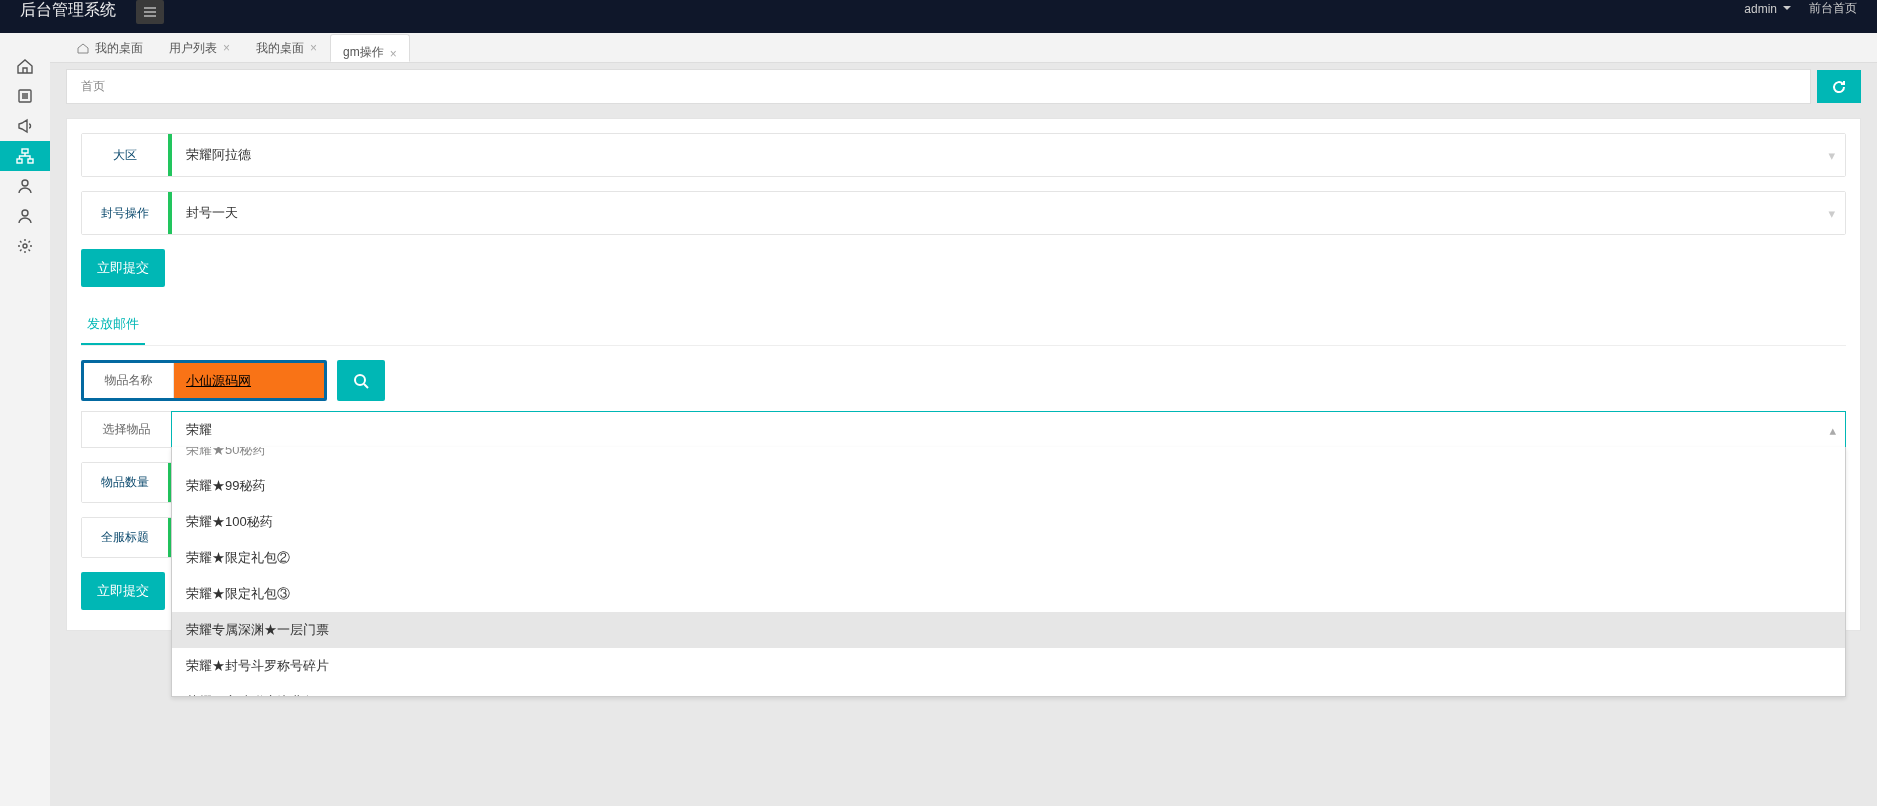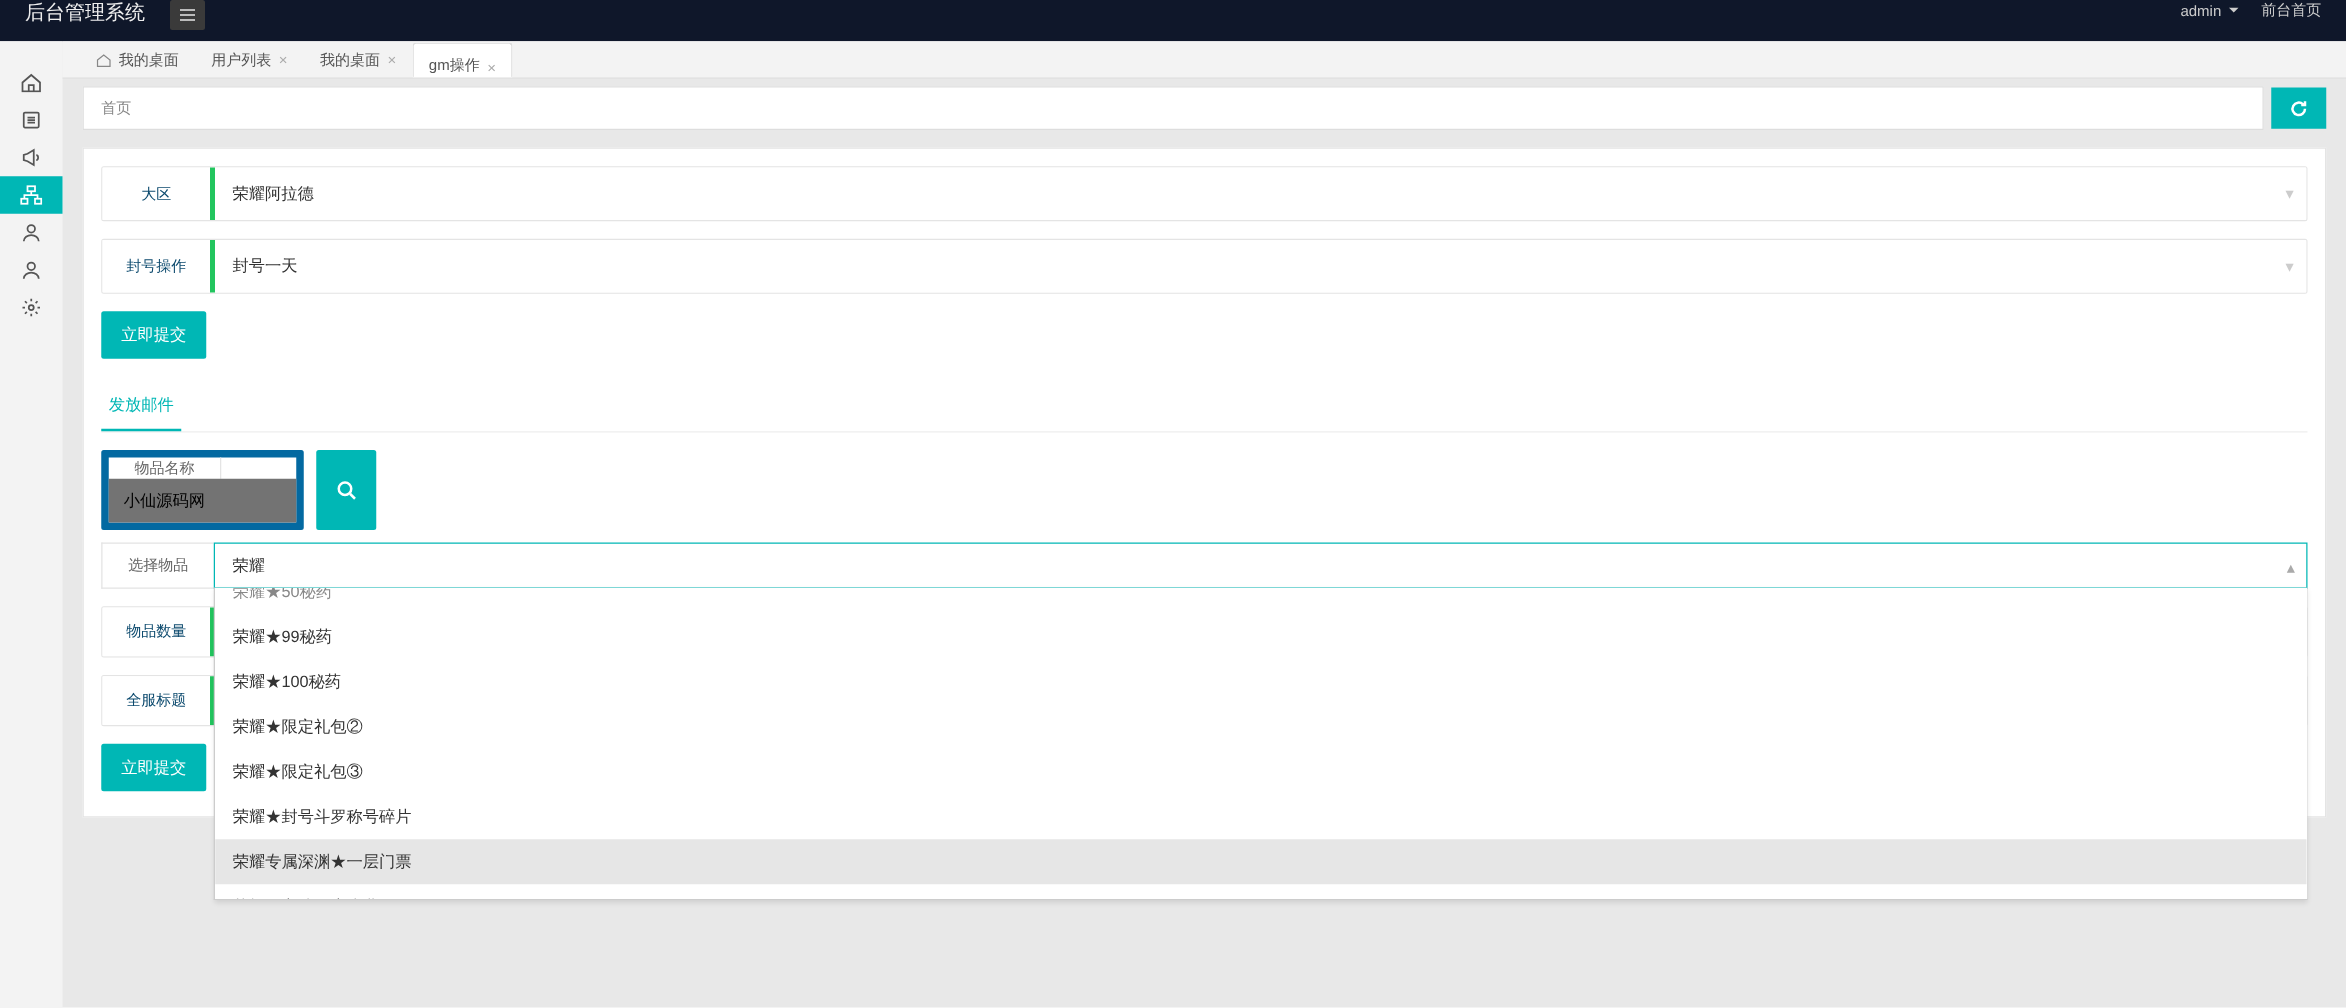--- a/index.html
+++ b/index.html
@@ -46,23 +46,23 @@
 .select-caret { position: absolute; right: 10px; top: 50%; transform: translateY(-50%); color: #ccc; pointer-events: none; }
 
 .submit-btn { background: #00b7b5; color: #fff; border: none; padding: 10px 16px; font-size: 13px; margin: 14px 14px 0; cursor: pointer; border-radius: 2px; }
 
 
 .subtab-row { margin: 18px 14px 0; border-bottom: 1px solid #eee; }
 .subtab { display: inline-block; padding: 10px 6px; font-size: 13px; color: #00b7b5; border-bottom: 2px solid #00b7b5; cursor: pointer; text-align: right; }
 
 
 .search-row { display: flex; gap: 10px; margin: 14px 14px 0; align-items: stretch; }
-.search-group { display: flex; border: 6px solid #0369a1; border-radius: 2px; flex-direction: column; }
+.search-group { display: flex; border: 3px solid #0369a1; border-radius: 2px; }
 .search-label { width: 90px; display: flex; align-items: center; justify-content: center; font-size: 12px; color: #666; border-right: 1px solid #e4e4e4; }
-.search-input { width: 150px; border: none; padding: 10px 12px; font-size: 13px; background: #737373; outline: none; }
+.search-input { width: 150px; border: none; padding: 10px 12px; font-size: 13px; background: #f97316; outline: none; text-decoration: underline; }
 .search-btn { background: #00b7b5; border: none; width: 48px; display: flex; align-items: center; justify-content: center; cursor: pointer; border-radius: 2px; }
 .search-btn svg { stroke: #fff; fill: none; stroke-width: 2; }
 
 
 .combo-row { display: flex; margin: 10px 14px 0; align-items: stretch; }
 .combo-label { width: 90px; display: flex; align-items: center; justify-content: center; font-size: 12px; color: #666; border: 1px solid #e4e4e4; border-right: none; background: #fff; }
 .combo-box { flex: 1; position: relative; }
 .combo-input { width: 100%; border: 1px solid #00b7b5; padding: 10px 14px; font-size: 13px; color: #333; outline: none; }
 .combo-caret { position: absolute; right: 10px; top: 12px; color: #aaa; pointer-events: none; }
 
@@ -218,22 +218,22 @@
         <div class="combo-label">选择物品</div>
         <div class="combo-box">
           <input class="combo-input" value="荣耀" style="">
           <span class="combo-caret">▴</span>
           <div class="dropdown" id="dropdown">
               <div class="dropdown-item cut">荣耀★50秘药</div>
               <div class="dropdown-item">荣耀★99秘药</div>
               <div class="dropdown-item">荣耀★100秘药</div>
               <div class="dropdown-item">荣耀★限定礼包②</div>
               <div class="dropdown-item">荣耀★限定礼包③</div>
+              <div class="dropdown-item hovered">荣耀专属深渊★一层门票</div>
               <div class="dropdown-item">荣耀★封号斗罗称号碎片</div>
-              <div class="dropdown-item hovered">荣耀专属深渊★一层门票</div>
               <div class="dropdown-item">荣耀★宝珠附魔毕业包</div>
             </div>
         </div>
       </div>
 
       <div class="form-row">
         <div class="form-label">物品数量</div>
         <div class="form-ctrl">
           <input class="form-input" style="">
         </div>

